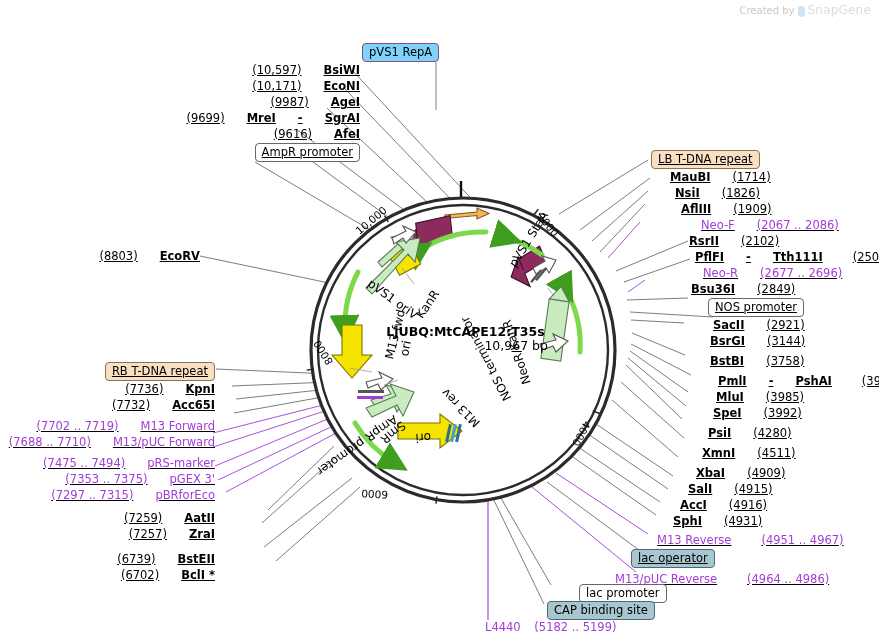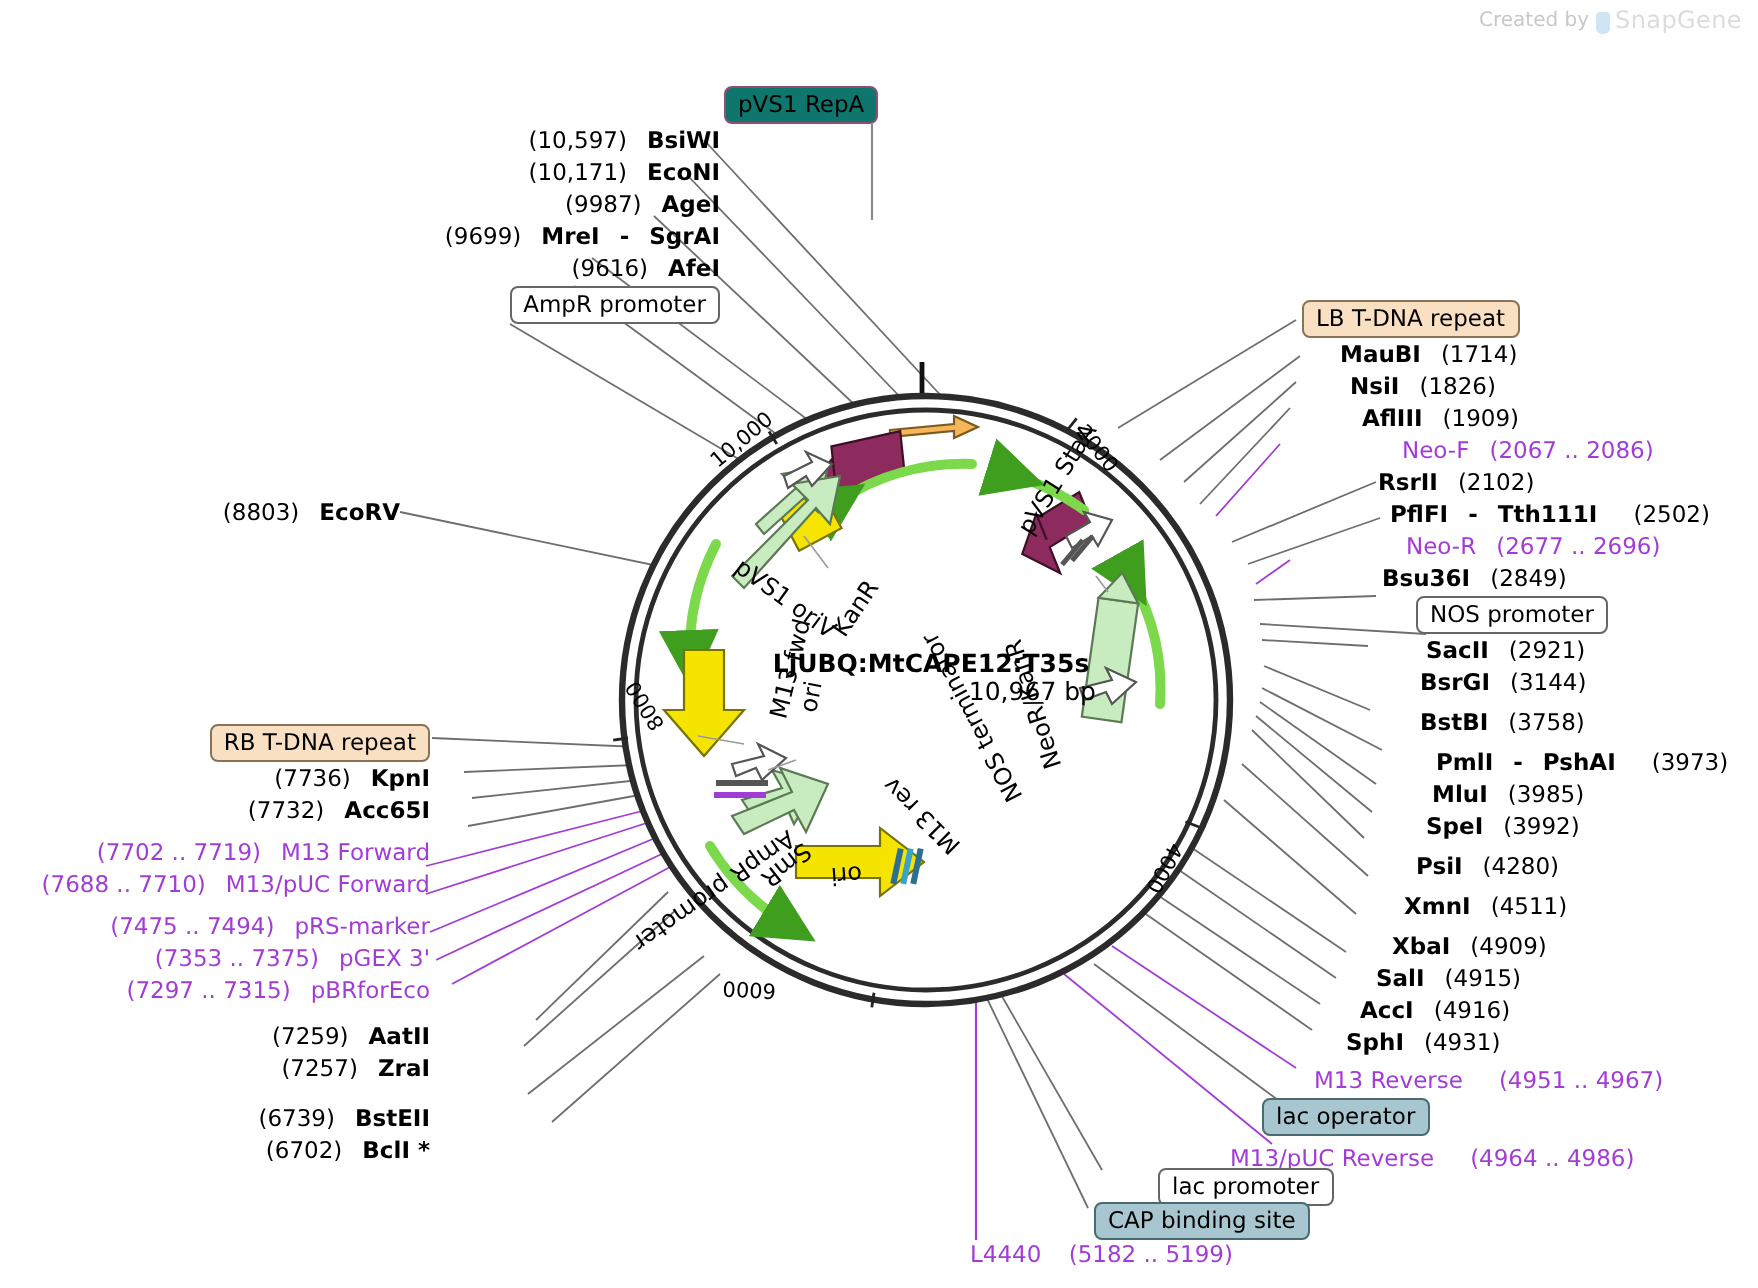--- a/index.html
+++ b/index.html
@@ -43,21 +43,21 @@
   
   .ann {
     position: absolute;
     font-size: 11.5px;
     line-height: 14px;
     white-space: nowrap;
   }
   .ann.right { text-align: left; }
   .ann.left  { text-align: right; }
 
-  .row { height: 16px; display: flex; align-items: center; gap: 10px; }
+  .row { height: 16px; display: flex; align-items: center; gap: 22px; text-decoration: underline; }
   .row.r { justify-content: flex-start; }
   .row.l { justify-content: flex-end; }
 
   .enz  { font-weight: bold; font-size: 11.5px; color: #000; }
   .pos  { font-size: 11.5px; color: #000; }
   .dash { font-weight: bold; font-size: 11.5px; }
   .primer { color: #a23cd6; font-size: 11.5px; }
 
   
   .pill {
@@ -65,21 +65,21 @@
     padding: 1px 6px 2px 6px;
     border: 1px solid #555;
     border-radius: 4px;
     font-size: 11.5px;
     line-height: 14px;
     background: #fff;
     white-space: nowrap;
   }
   .pill.tan   { background: #fae0c3; border-color: #8a7254; }
   .pill.teal  { background: #a8c6cf; border-color: #4a6a72; }
-  .pill.pink  { background: #0f766e; border-color: #8d4f72; }
+  .pill.pink  { background: #7dd3fc; border-color: #8d4f72; }
   .pill.plain { background: #fff; border-color: #666; }
 
   
   .feat {
     position: absolute;
     font-size: 12px;
     white-space: nowrap;
     transform-origin: 0 50%;
     color: #000;
   }

